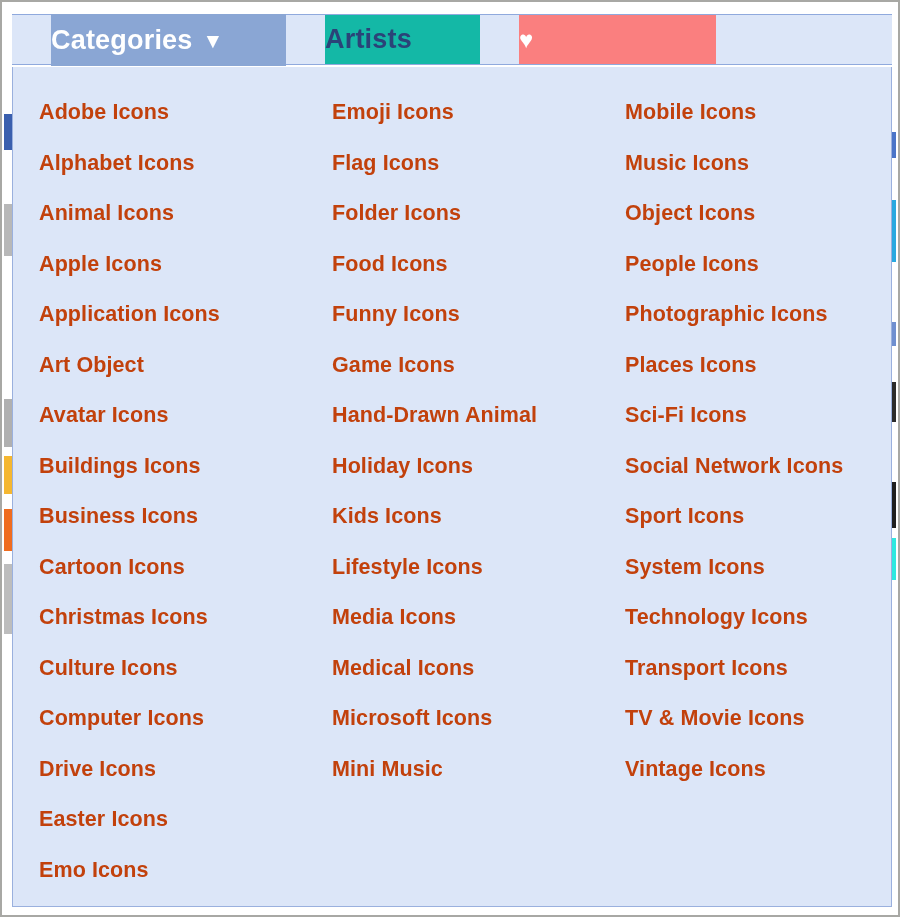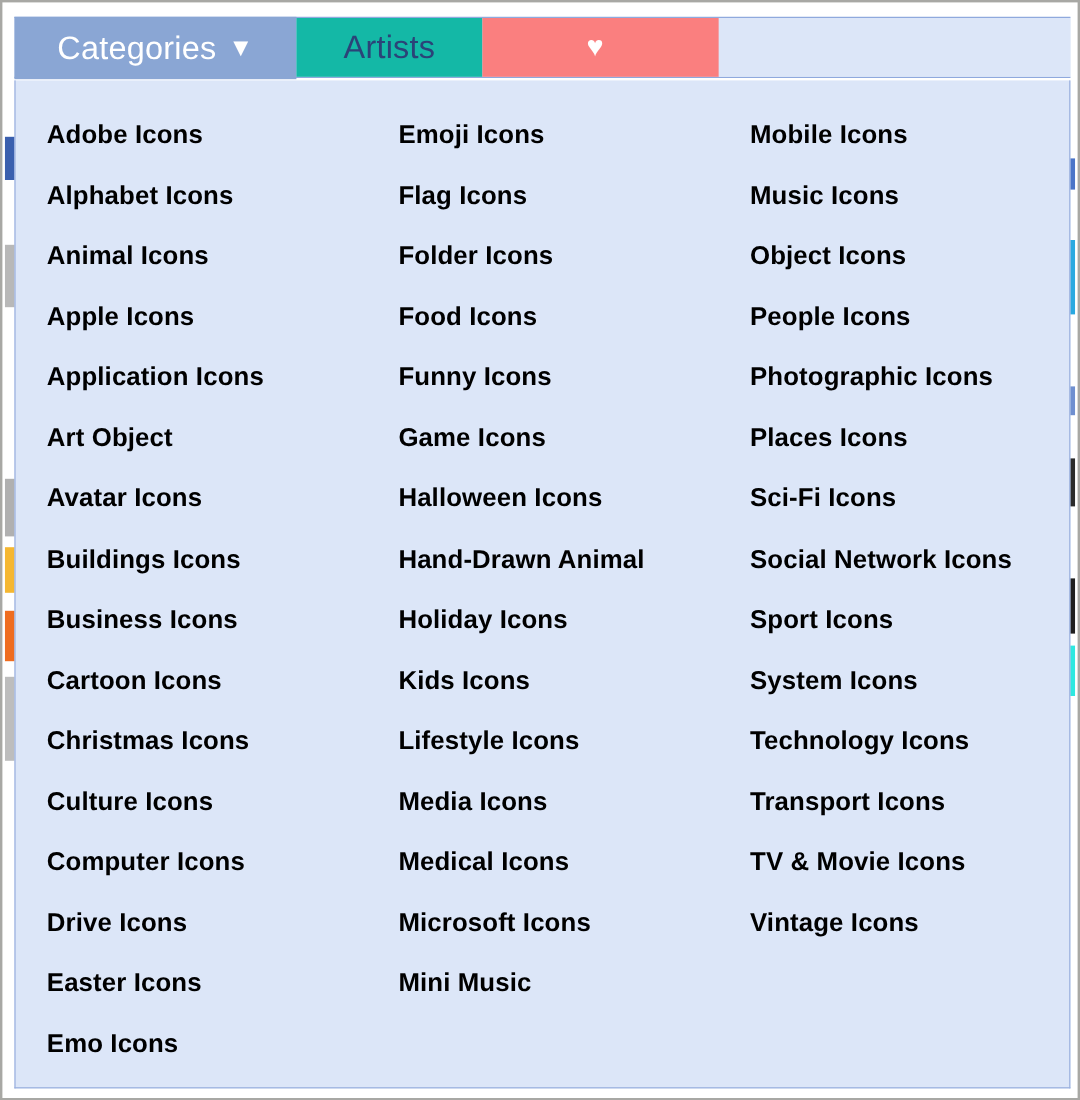--- a/index.html
+++ b/index.html
@@ -51,26 +51,27 @@
     background: #dce6f8;
     border-top: 1px solid #8fa9dd;
     border-bottom: 1px solid #8fa9dd;
     display: flex;
     align-items: stretch;
   }
 
   .tab {
     display: flex;
     align-items: center;
-    justify-content: center;
-    font-weight: normal;
+    justify-content: flex-start;
+    font-weight: bold;
     font-size: 27px;
     letter-spacing: 0.2px;
     white-space: nowrap;
     user-select: none;
+    margin-left: 39px;
   }
 
   .tab-categories {
     width: 235px;
     background: #8aa6d4;
     color: #ffffff;
     height: 52px;
     margin-top: -1px;
   }
   .tab-categories .caret { font-size: 21px; margin-left: 10px; position: relative; top: 1px; }
@@ -111,21 +112,21 @@
     grid-template-columns: 293px 293px auto;
     padding-left: 26px;
   }
 
   .menu-col { display: block; }
 
   .menu-item {
     display: block;
     height: 50.5px;
     line-height: 50.5px;
-    color: #000000;
+    color: #c2410c;
     font-size: 21.5px;
     font-weight: bold;
     text-decoration: none;
     white-space: nowrap;
     letter-spacing: 0.1px;
     cursor: pointer;
   }
 </style>
 </head>
 <body>
@@ -190,21 +191,20 @@
           <a class="menu-item">Easter Icons</a>
           <a class="menu-item">Emo Icons</a>
         </div>
       <div class="menu-col">
           <a class="menu-item">Emoji Icons</a>
           <a class="menu-item">Flag Icons</a>
           <a class="menu-item">Folder Icons</a>
           <a class="menu-item">Food Icons</a>
           <a class="menu-item">Funny Icons</a>
           <a class="menu-item">Game Icons</a>
-          <a class="menu-item">Halloween Icons</a>
           <a class="menu-item">Hand-Drawn Animal</a>
           <a class="menu-item">Holiday Icons</a>
           <a class="menu-item">Kids Icons</a>
           <a class="menu-item">Lifestyle Icons</a>
           <a class="menu-item">Media Icons</a>
           <a class="menu-item">Medical Icons</a>
           <a class="menu-item">Microsoft Icons</a>
           <a class="menu-item">Mini Music</a>
         </div>
       <div class="menu-col">

